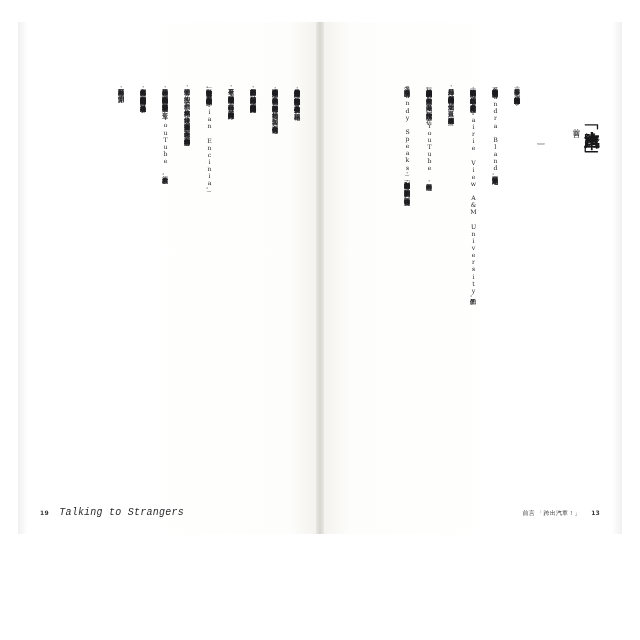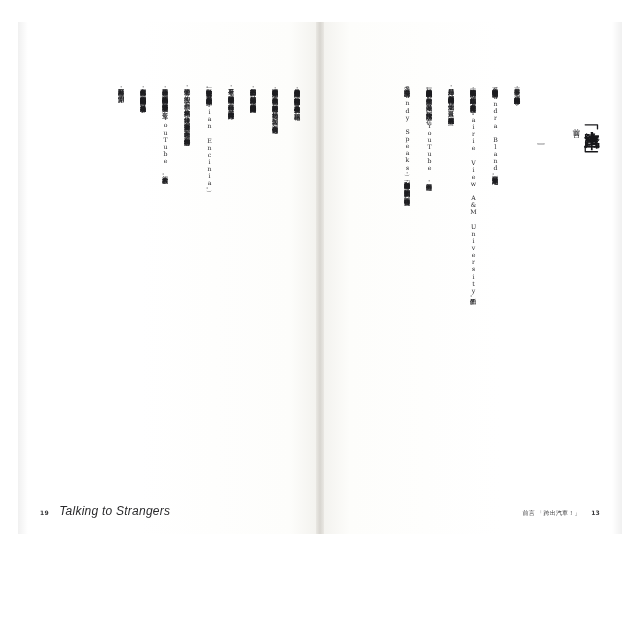--- a/index.html
+++ b/index.html
@@ -107,23 +107,23 @@
     bottom: 16px;
     text-align: right;
   }
   .folio-left {
     left: 22px;
     bottom: 16px;
   }
   .folio .num { font-weight: 600; }
   .folio .sep { display: inline-block; width: 6px; }
   .folio-title-en {
-    font-family: Liberation Sans, sans-serif;
+    font-family: Liberation Mono, monospace;
     font-style: italic;
-    font-size: 12px;
+    font-size: 10px;
     color: #2a2a2c;
   }
   .page-shadow-l {
     position: absolute;
     left: 0; top: 0; width: 10px; height: 100%;
     background: linear-gradient(to right, rgba(0,0,0,.06), rgba(0,0,0,0));
   }
   .page-shadow-r {
     position: absolute;
     right: 0; top: 0; width: 10px; height: 100%;

